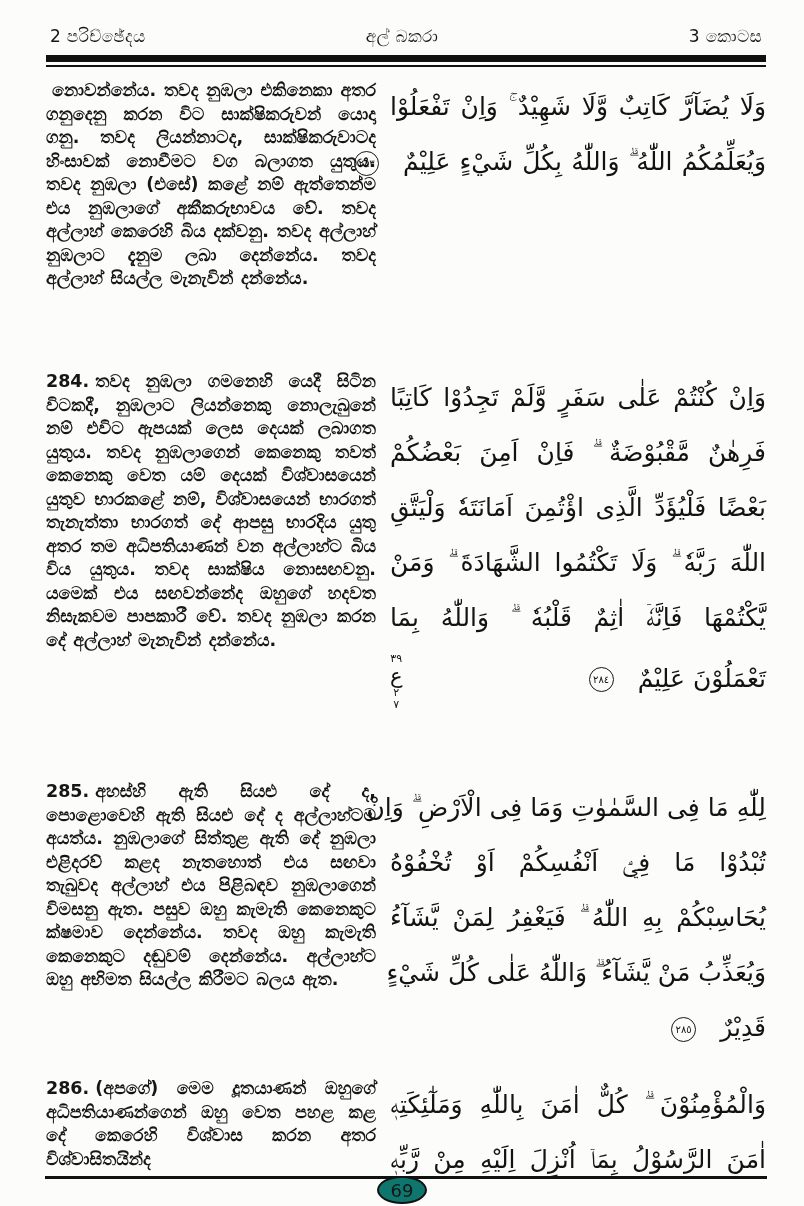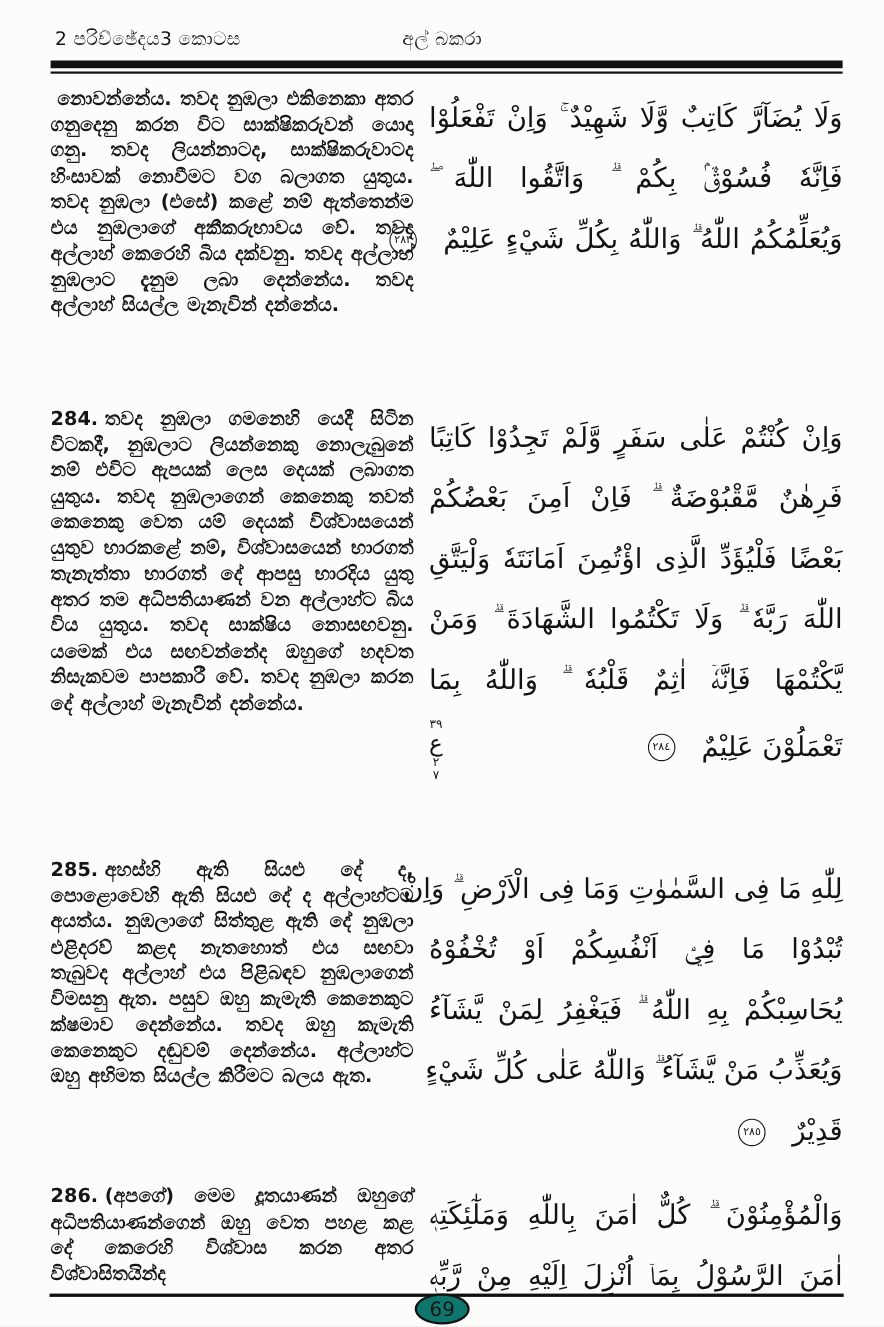--- a/index.html
+++ b/index.html
@@ -7,21 +7,21 @@
     position:relative;
     width:804px;height:1206px;
     box-sizing:border-box;
     background:#fcfcfa;
     padding:22px 38px 0 46px;
     font-family:"DejaVu Sans","Liberation Sans",sans-serif;
     color:#161616;
     overflow:hidden;
   }
   
-  .hdr{display:flex;align-items:baseline;
+  .hdr{display:flex;justify-content:space-between;align-items:baseline;
        font-size:17px;letter-spacing:.3px;padding:4px 4px 0 4px;}
   .hdr .c{position:absolute;left:50%;transform:translateX(-50%);}
   .rule-thick{height:7px;background:#111;margin-top:9px;}
   .rule-thin{height:2px;background:#111;margin-top:3px;}
   
   .content{margin-top:12px;}
   .row{display:flex;align-items:flex-start;}
   .r1{min-height:291px;}
   .r2{min-height:410px;}
   .r3{min-height:297px;}
@@ -72,21 +72,20 @@
 
     <div class="row r1">
       <div class="lcol">
         <p class="si">
           <span class="vnum"></span><span>නොවන්නේය. තවද නුඹලා එකිනෙකා අතර ගනුදෙනු කරන විට සාක්ෂිකරුවන් යොදා ගනු. තවද ලියන්නාටද, සාක්ෂිකරුවාටද හිංසාවක් නොවීමට වග බලාගත යුතුය. තවද නුඹලා (එසේ) කළේ නම් ඇත්තෙන්ම එය නුඹලාගේ අකීකරුභාවය වේ. තවද අල්ලාහ් කෙරෙහි බිය දක්වනු. තවද අල්ලාහ් නුඹලාට දැනුම ලබා දෙන්නේය. තවද අල්ලාහ් සියල්ල මැනැවින් දන්නේය.</span>
         </p>
       </div>
       <div class="rcol">
         <div class="ablock">
           <div class="aline">وَلَا يُضَآرَّ كَاتِبٌ وَّلَا شَهِيْدٌ ۚ وَاِنْ تَفْعَلُوْا</div>
-          <div class="aline">فَاِنَّهٗ فُسُوْقٌۢ بِكُمْ ۗ وَاتَّقُوا اللّٰهَ ۖ</div>
           <div class="aline">
             <span>وَيُعَلِّمُكُمُ اللّٰهُ ۗ وَاللّٰهُ بِكُلِّ شَيْءٍ عَلِيْمٌ</span><span class="vbadge gutter">٢٨٣</span>
           </div>
         </div>
       </div>
     </div>
 
     <div class="row r2">
       <div class="lcol">
         <p class="si">

